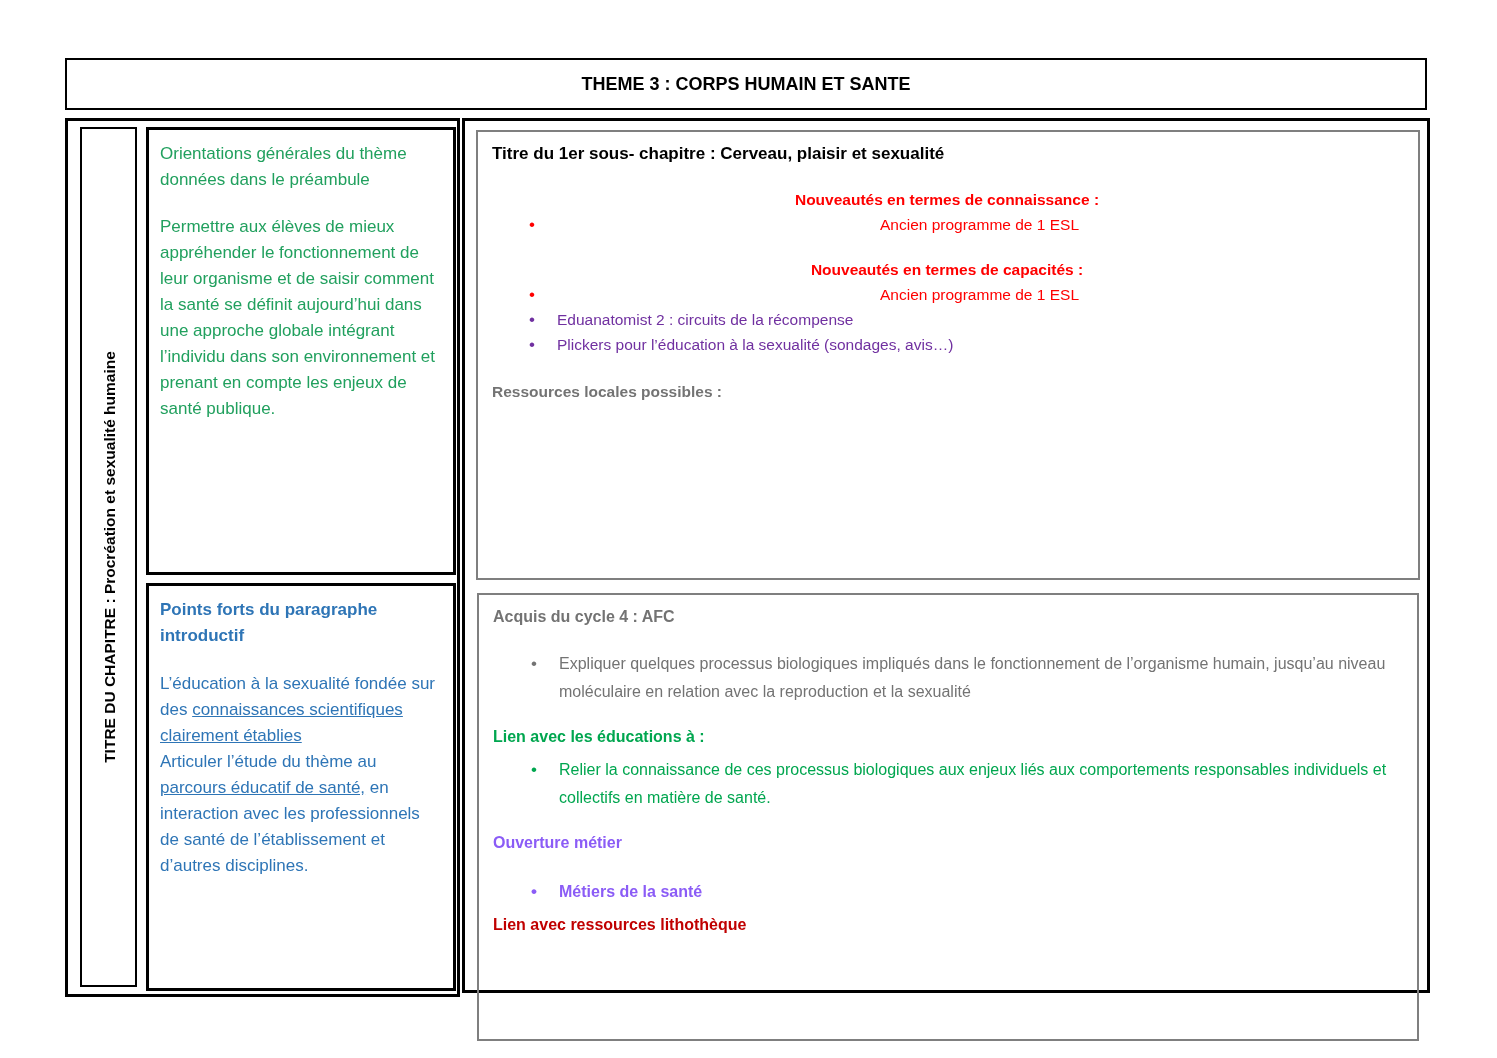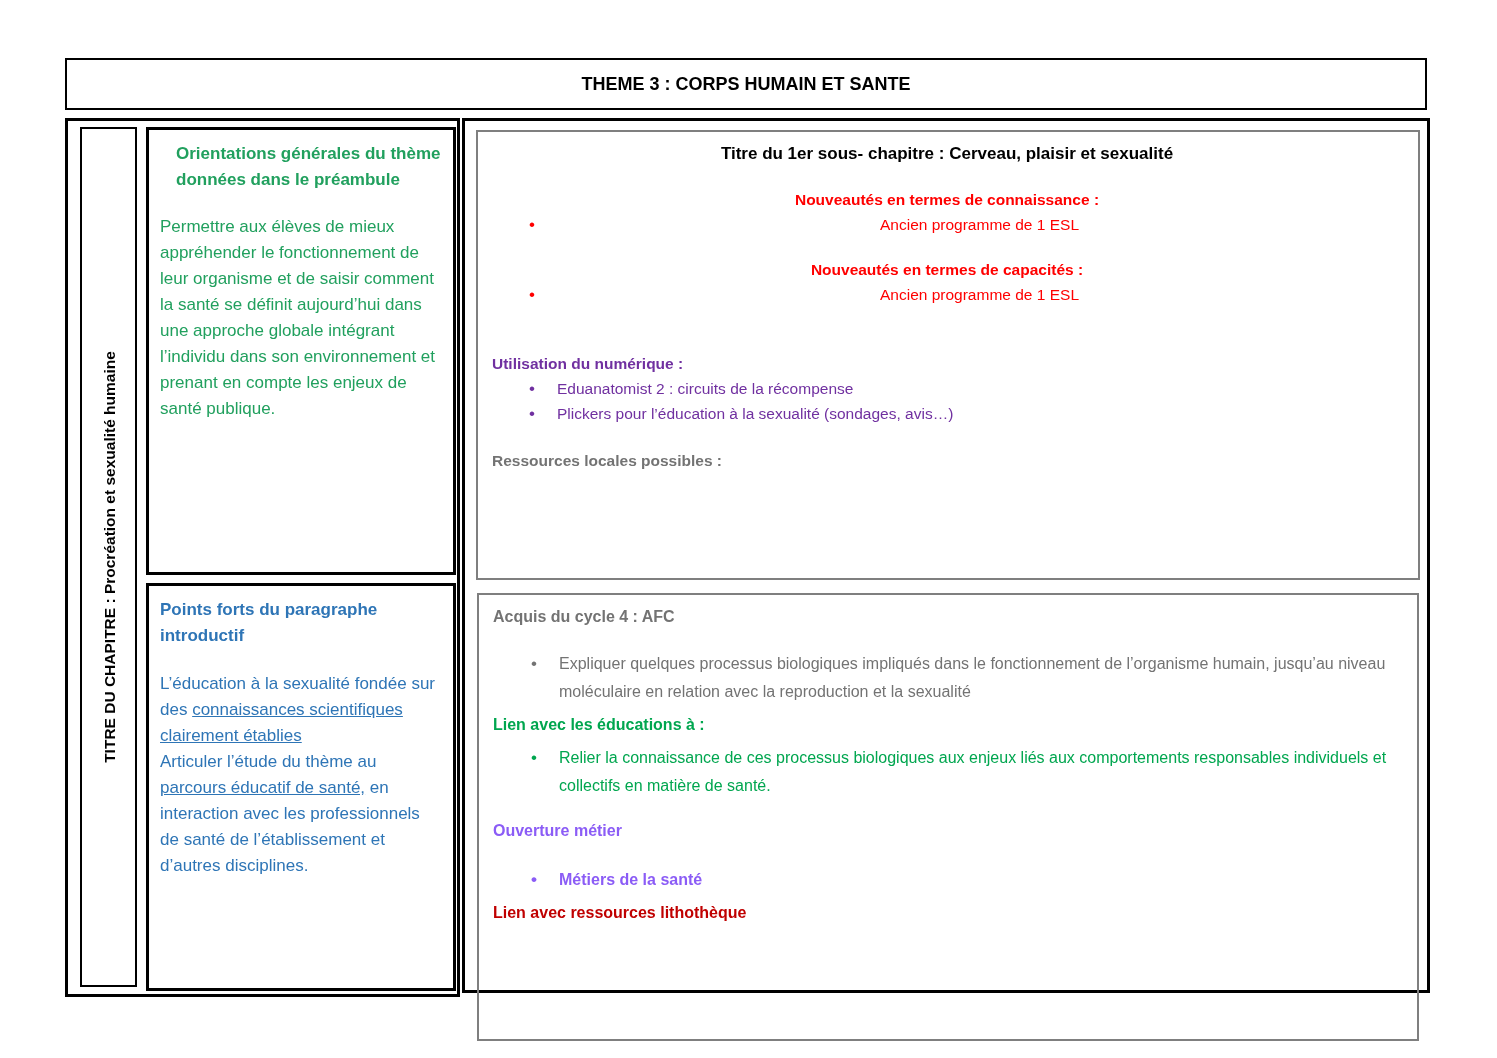--- a/index.html
+++ b/index.html
@@ -37,21 +37,21 @@
     display:flex; align-items:center; justify-content:center;
     font-weight:bold; font-size:15.5px; white-space:nowrap;
   }
 
   
   .box-orient {
     left:146px; top:127px; width:310px; height:448px;
     border:3px solid #000; padding:11px 10px 10px 11px;
     font-size:17px; line-height:26px; color:#21A05E;
   }
-  .box-orient .hd { font-weight:bold; margin-bottom:21px;margin-left:16px; }
+  .box-orient .hd { font-weight:normal; margin-bottom:21px; }
 
   .box-points {
     left:146px; top:583px; width:310px; height:408px;
     border:3px solid #000; padding:11px 10px 10px 11px;
     font-size:17px; line-height:26px; color:#2E75B6;
   }
   .box-points .hd { font-weight:bold; margin-bottom:22px; }
   .u { text-decoration:underline; }
 
   
@@ -60,21 +60,21 @@
     border:3px solid #000;
   }
 
   
   .box-souschap {
     left:476px; top:130px; width:944px; height:450px;
     border:2px solid #7F7F7F; padding:9px 16px 10px 14px;
     font-size:15.5px; line-height:25px;
   }
   .box-souschap .box-title {
-    text-align:center; font-weight:bold; font-size:17px; margin-bottom:21px;
+    font-weight:bold; font-size:17px; margin-bottom:21px;
   }
   .sec-hd { font-weight:bold; }
   .red    { color:#FF0000;text-align:center; }
   .purple { color:#7030A0; }
   .black  { color:#737373; }
 
   ul.bullets { list-style:none; }
   ul.bullets li { position:relative; padding-left:65px; }
   ul.bullets li::before {
     content:"\2022";
@@ -94,21 +94,21 @@
   }
   .box-acquis .sec-hd { line-height:25px; }
   .box-acquis ul.bullets li { padding-left:66px; }
   .box-acquis ul.bullets li::before { left:38px; }
   .green  { color:#00A64F; }
   .gold   { color:#8b5cf6; }
   .darkred{ color:#C00000; }
   .bold   { font-weight:bold; }
 
   .aq-b1   { margin-top:21px; }
-  .aq-educ { margin-top:6px; }
+  .aq-educ { margin-top:18px; }
   .aq-eb   { margin-top:7px; }
   .aq-ouv  { margin-top:18px; }
   .aq-met  { margin-top:23px; }
   .aq-lith { margin-top:6px; }
 </style>
 </head>
 <body>
 
 <div class="abs title-box">
   <span>THEME 3 : CORPS HUMAIN ET SANTE</span>
@@ -138,21 +138,20 @@
   <div class="sec-hd red">Nouveautés en termes de connaissance :</div>
   <ul class="bullets red">
     <li>Ancien programme de 1 ESL</li>
   </ul>
 
   <div class="sec-hd red mt-sec">Nouveautés en termes de capacités :</div>
   <ul class="bullets red">
     <li>Ancien programme de 1 ESL</li>
   </ul>
 
-  <div class="sec-hd purple mt-big">Utilisation du numérique :</div>
   <ul class="bullets purple">
     <li>Eduanatomist 2 : circuits de la récompense</li>
     <li>Plickers pour l’éducation à la sexualité (sondages, avis…)</li>
   </ul>
 
   <div class="sec-hd black mt-ress">Ressources locales possibles :</div>
 </div>
 
 <div class="abs box-acquis">
   <div class="sec-hd black">Acquis du cycle 4 : AFC</div>

